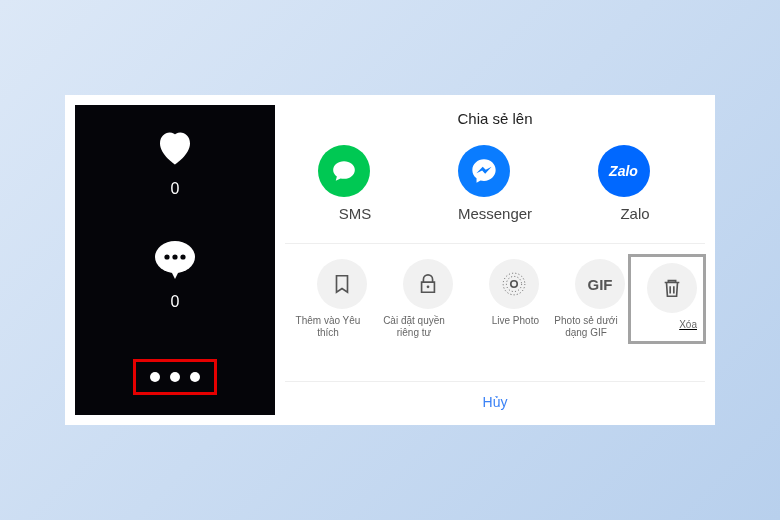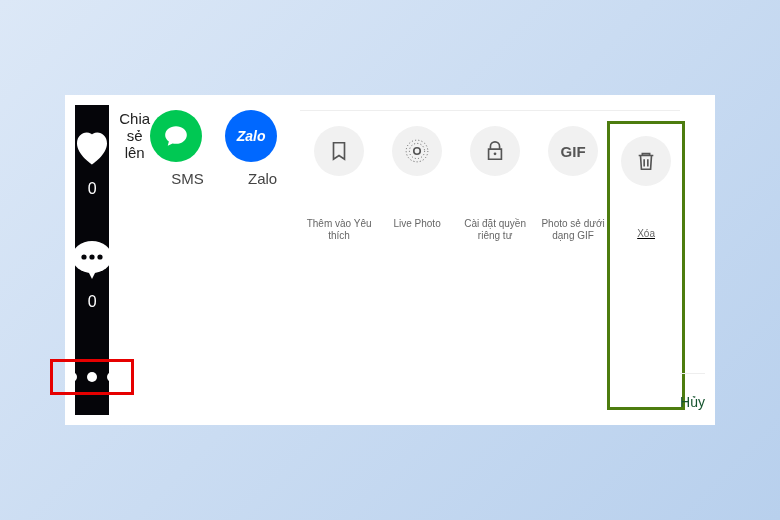--- a/index.html
+++ b/index.html
@@ -71,20 +71,21 @@
     .dot {
       width: 10px;
       height: 10px;
       background: #fff;
       border-radius: 50%;
     }
     .right-panel {
       flex: 1;
       padding: 15px 10px 10px 10px;
       display: flex;
+      flex-direction: column;
     }
     .share-title {
       text-align: center;
       font-size: 15px;
       color: #222;
       margin-bottom: 18px;
       font-weight: 500;
     }
     .share-row {
       display: flex;
@@ -119,53 +120,51 @@
     .action-row {
       display: flex;
       justify-content: space-around;
       border-top: 1px solid #eee;
       padding-top: 15px;
       margin-bottom: 10px;
     }
     .action-item {
       display: flex;
       flex-direction: column;
-      align-items: center;
+      align-items: flex-end;
       width: 78px;
-      gap: 30px;
     }
     .action-circle {
       width: 50px;
       height: 50px;
       border-radius: 50%;
       background: #f1f1f1;
       display: flex;
       align-items: center;
       justify-content: center;
       margin-bottom: 6px;
       color: #555;
     }
     .action-label {
       font-size: 10px;
       color: #666;
       text-align: center;
       line-height: 1.2;
-      margin-top: 6px;
     }
     .highlight {
-      border: 3px solid #4d7c0f;
-      padding: 12px;
+      border: 3px solid #a3a3a3;
+      padding: 6px;
       margin: -5px;
       text-decoration: underline;
     }
     .cancel {
-      text-align: right;
+      text-align: center;
       font-size: 14px;
-      color: #14532d;
-      padding: 20px 0 5px;
+      color: #3b82f6;
+      padding: 12px 0 5px;
       border-top: 1px solid #eee;
       margin-top: auto;
     }
     .gif-text {
       font-weight: 600;
       font-size: 15px;
       color: #555;
     }
     .zalo-text {
       color: #fff;
@@ -211,64 +210,72 @@
     <div class="share-row">
       <div class="share-item">
         <div class="share-circle sms">
           <svg width="26" height="26" viewBox="0 0 24 24">
               <path fill="#fff" d="M12 3C6.5 3 2 6.6 2 11c0 2.4 1.3 4.5 3.4 6l-1 4 4.4-2.1c1 .2 2 .3 3.2.3 5.5 0 10-3.6 10-8.2S17.5 3 12 3z"></path>
             </svg>
         </div>
         <div class="share-label">SMS</div>
       </div>
 
+      <div class="share-item">
+        <div class="share-circle messenger">
+          <svg width="28" height="28" viewBox="0 0 24 24">
+              <path fill="#fff" d="M12 2C6.5 2 2 6.1 2 11.2c0 2.9 1.4 5.4 3.6 7.1v3.7l3.4-1.9c.9.3 1.9.4 3 .4 5.5 0 10-4.1 10-9.3S17.5 2 12 2zm1 12.3l-2.6-2.7L5.5 14l5.4-5.7 2.6 2.7L18.5 8.3l-5.5 6z"></path>
+            </svg>
+        </div>
+        <div class="share-label">Messenger</div>
+      </div>
 
 
 
       <div class="share-item">
         <div class="share-circle zalo">
           <span class="zalo-text">Zalo</span>
         </div>
         <div class="share-label">Zalo</div>
       </div>
     </div>
 
     <div class="action-row">
       <div class="action-item">
         <div class="action-circle">
           <svg width="22" height="22" viewBox="0 0 24 24">
               <path fill="none" stroke="#555" stroke-width="1.8" d="M6 3h12v18l-6-4-6 4V3z"></path>
             </svg>
         </div>
         <div class="action-label">Thêm vào Yêu thích</div>
+      </div>
+
+      <div class="action-item">
+        <div class="action-circle">
+          <svg width="22" height="22" viewBox="0 0 24 24">
+              <path fill="none" stroke="#555" stroke-width="1.8" d="M7 10V7a5 5 0 0110 0v3M5 10h14v11H5V10z"></path>
+              <circle cx="12" cy="15" r="1.5" fill="#555"></circle>
+            </svg>
+        </div>
+        <div class="action-label">Cài đặt quyền riêng tư</div>
       </div>
 
       <div class="action-item">
         <div class="action-circle">
           <svg width="26" height="26" viewBox="0 0 24 24">
               <circle cx="12" cy="12" r="3" fill="none" stroke="#555" stroke-width="1.5"></circle>
               <circle cx="12" cy="12" r="7" fill="none" stroke="#555" stroke-width="0.8" stroke-dasharray="1 2"></circle>
               <circle cx="12" cy="12" r="10" fill="none" stroke="#555" stroke-width="0.8" stroke-dasharray="1 2"></circle>
             </svg>
         </div>
         <div class="action-label">Live Photo</div>
       </div>
 
       <div class="action-item">
         <div class="action-circle">
-          <svg width="22" height="22" viewBox="0 0 24 24">
-              <path fill="none" stroke="#555" stroke-width="1.8" d="M7 10V7a5 5 0 0110 0v3M5 10h14v11H5V10z"></path>
-              <circle cx="12" cy="15" r="1.5" fill="#555"></circle>
-            </svg>
-        </div>
-        <div class="action-label">Cài đặt quyền riêng tư</div>
-      </div>
-
-      <div class="action-item">
-        <div class="action-circle">
           <span class="gif-text">GIF</span>
         </div>
         <div class="action-label">Photo sẻ dưới dạng GIF</div>
       </div>
 
       <div class="action-item highlight">
         <div class="action-circle">
           <svg width="22" height="22" viewBox="0 0 24 24">
               <path fill="none" stroke="#555" stroke-width="1.8" d="M4 6h16M8 6V4h8v2M6 6l1 15h10l1-15M10 10v8M14 10v8"></path>
             </svg>

